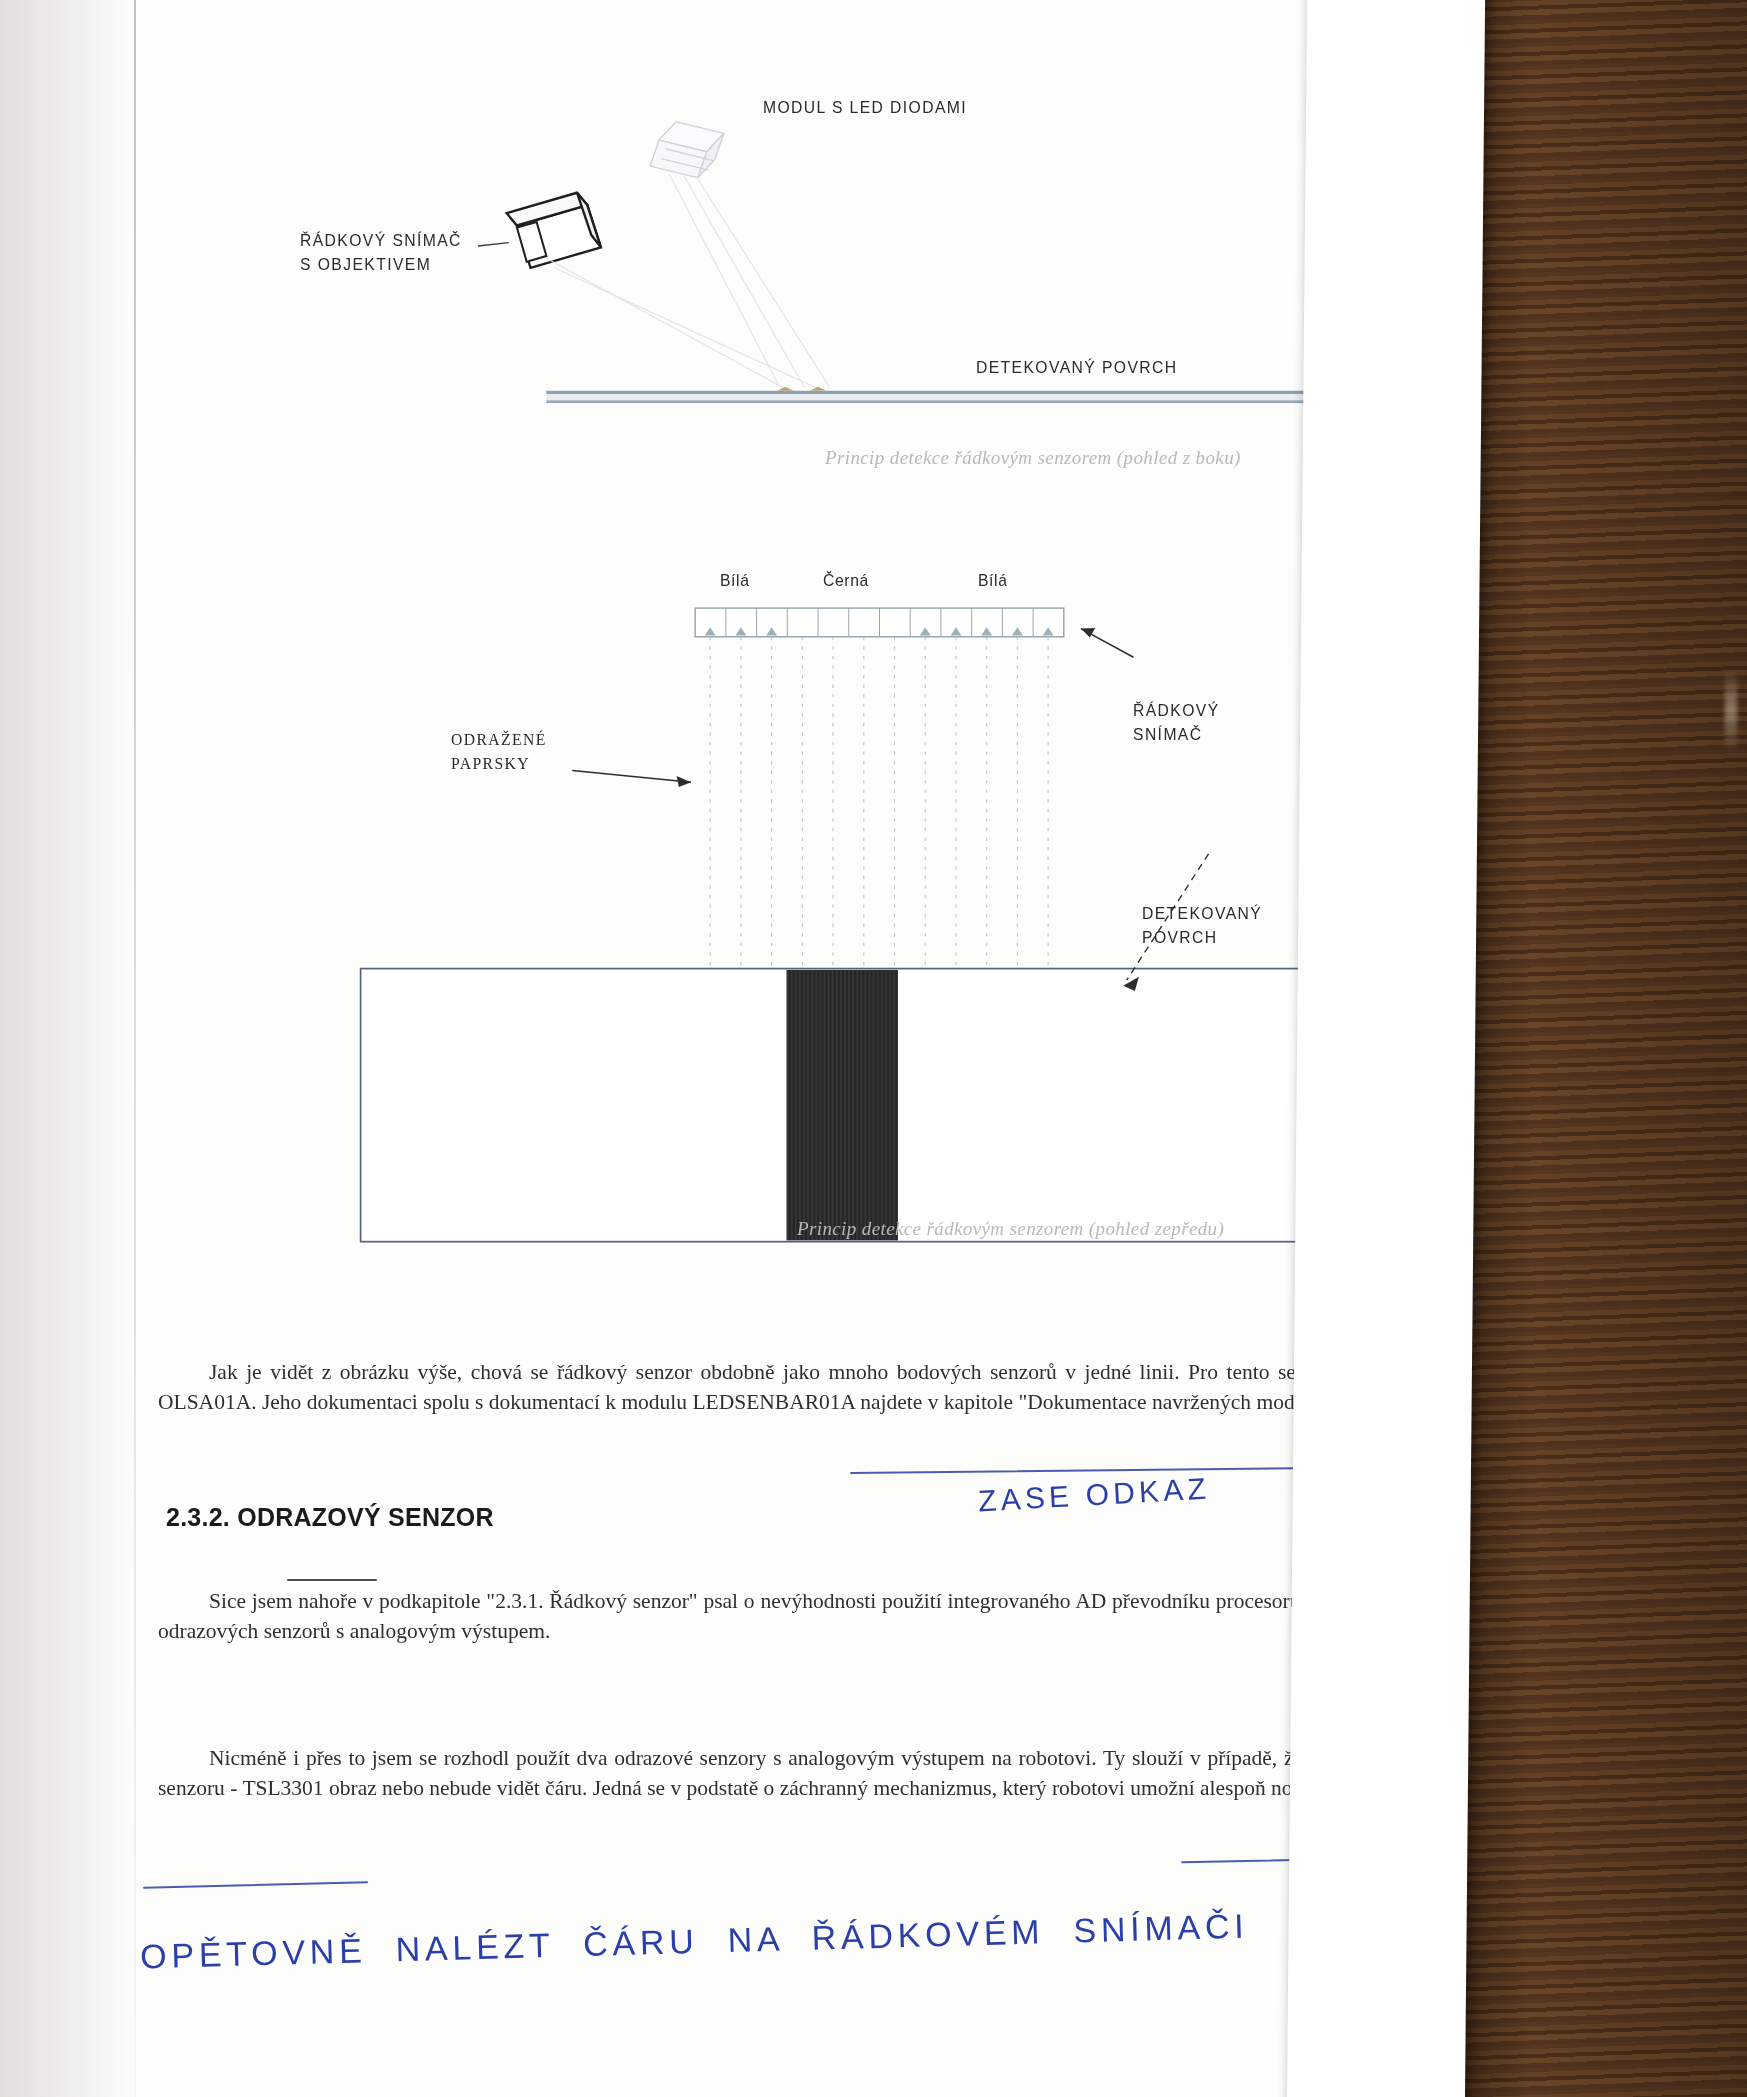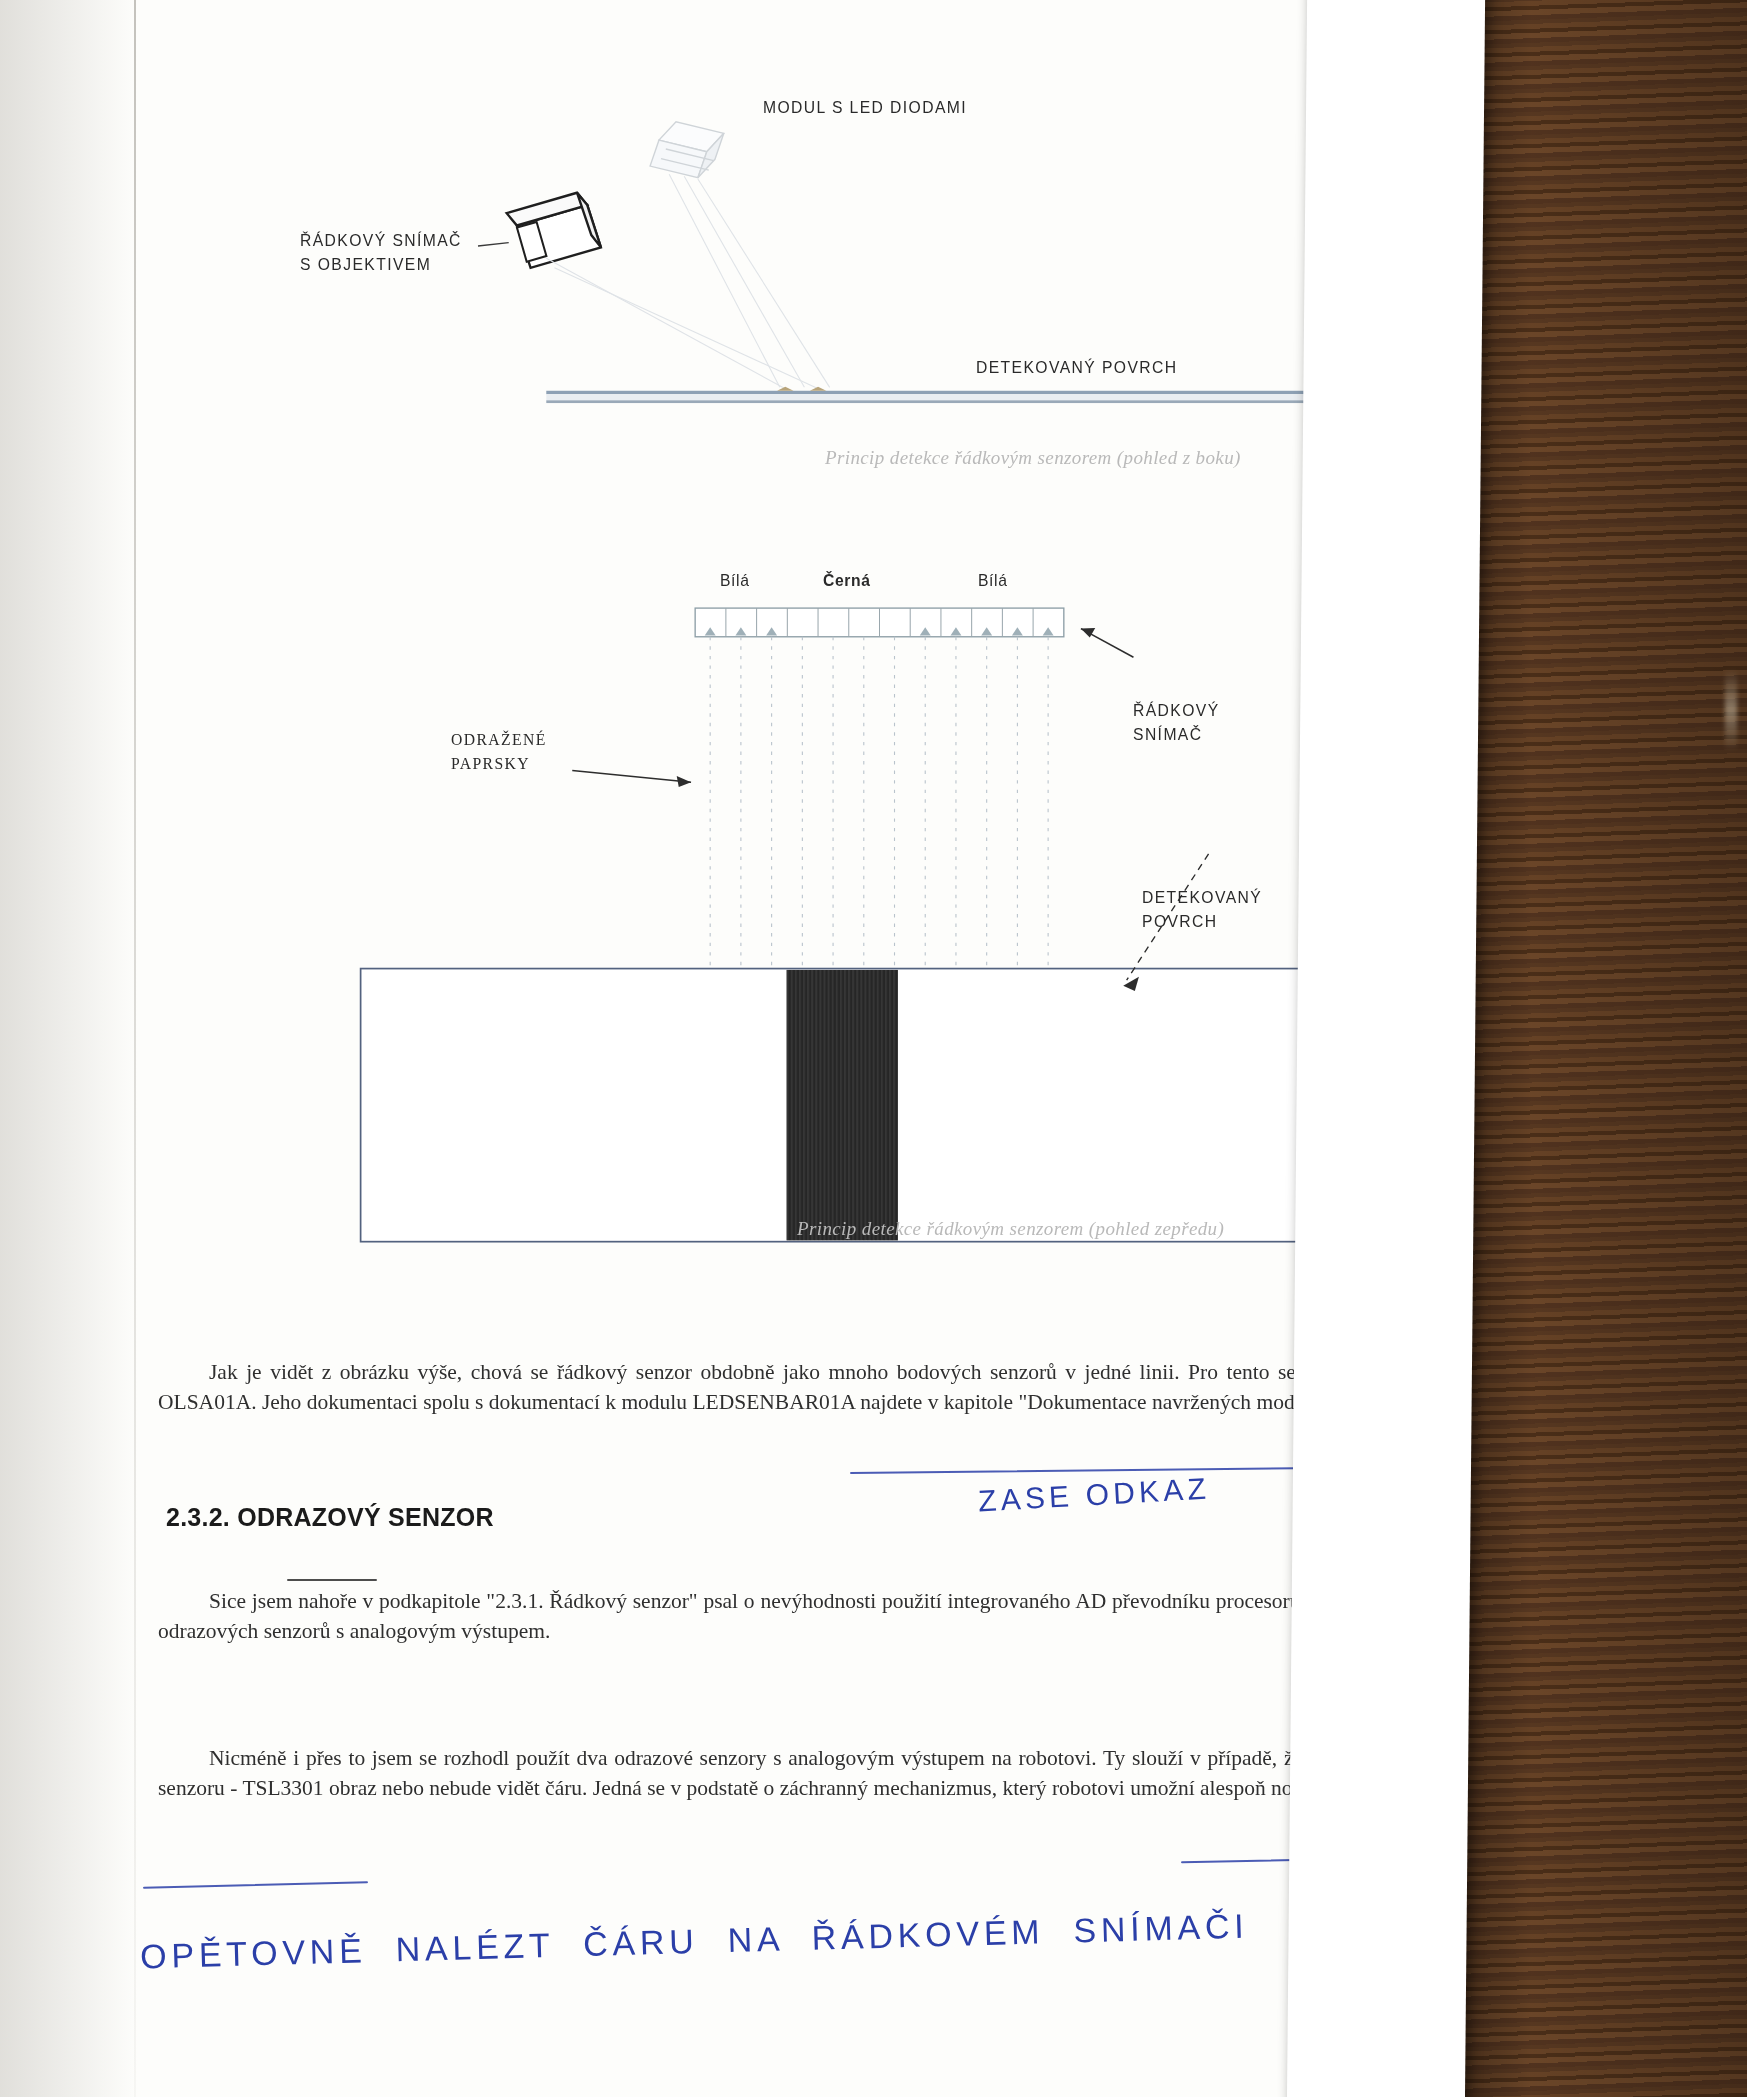--- a/index.html
+++ b/index.html
@@ -209,21 +209,21 @@
 
     <div class="figlabel" style="left:976px; top:356px;">DETEKOVANÝ POVRCH</div>
 
     <div class="figcaption" style="left:825px; top:447px;">Princip detekce řádkovým senzorem (pohled z boku)</div>
   </div>
 
   <div id="fig2">
 
     
     <div class="figlabel" style="left:720px; top:36px; letter-spacing:0.04em;">Bílá</div>
-    <div class="figlabel" style="left:823px; top:36px; letter-spacing:0.04em;font-weight:bold;">Černá</div>
+    <div class="figlabel" style="left:823px; top:36px; letter-spacing:0.04em;">Černá</div>
     <div class="figlabel" style="left:978px; top:36px; letter-spacing:0.04em;">Bílá</div>
 
     <svg width="1434" height="751" viewBox="0 0 2100 1100">
 
       <g>
         <rect x="1018" y="110" width="540" height="42" fill="#ffffff" stroke="#8fa0a8" stroke-width="2"></rect>
         <g stroke="#9aa7ad" stroke-width="1.5">
           <line x1="1063" y1="110" x2="1063" y2="152"></line>
           <line x1="1108" y1="110" x2="1108" y2="152"></line>
           <line x1="1153" y1="110" x2="1153" y2="152"></line>
@@ -295,21 +295,21 @@
       </g>
       <polygon points="1645,663 1668,650 1662,671" fill="#2d2d2d"></polygon>
     </svg>
 
     <div class="figlabel" style="left:1133px; top:166px;">ŘÁDKOVÝ
 SNÍMAČ</div>
 
     <div class="figlabel" style="left:451px; top:195px;font-family:Liberation Serif, serif;">ODRAŽENÉ
 PAPRSKY</div>
 
-    <div class="figlabel" style="left:1142px; top:353px;">DETEKOVANÝ
+    <div class="figlabel" style="left:1142px; top:369px;">DETEKOVANÝ
 POVRCH</div>
 
     <div class="figcaption" style="left:797px; top:685px;">Princip detekce řádkovým senzorem (pohled zepředu)</div>
   </div>
 
   <p class="para" style="top:1335px;">Jak je vidět z obrázku výše, chová se řádkový senzor obdobně jako mnoho bodových senzorů v jedné linii. Pro tento senzor byl navržen modul OLSA01A. Jeho dokumentaci spolu s dokumentací k modulu LEDSENBAR01A najdete v kapitole "Dokumentace navržených modulu".</p>
 
   <h2 class="heading" style="top:1495px;">2.3.2. ODRAZOVÝ SENZOR</h2>
 
   <p class="para" style="top:1564px;">Sice jsem nahoře v podkapitole "2.3.1. Řádkový senzor" psal o nevýhodnosti použití integrovaného AD převodníku procesoru v kombinaci s použitím odrazových senzorů s analogovým výstupem.</p>

